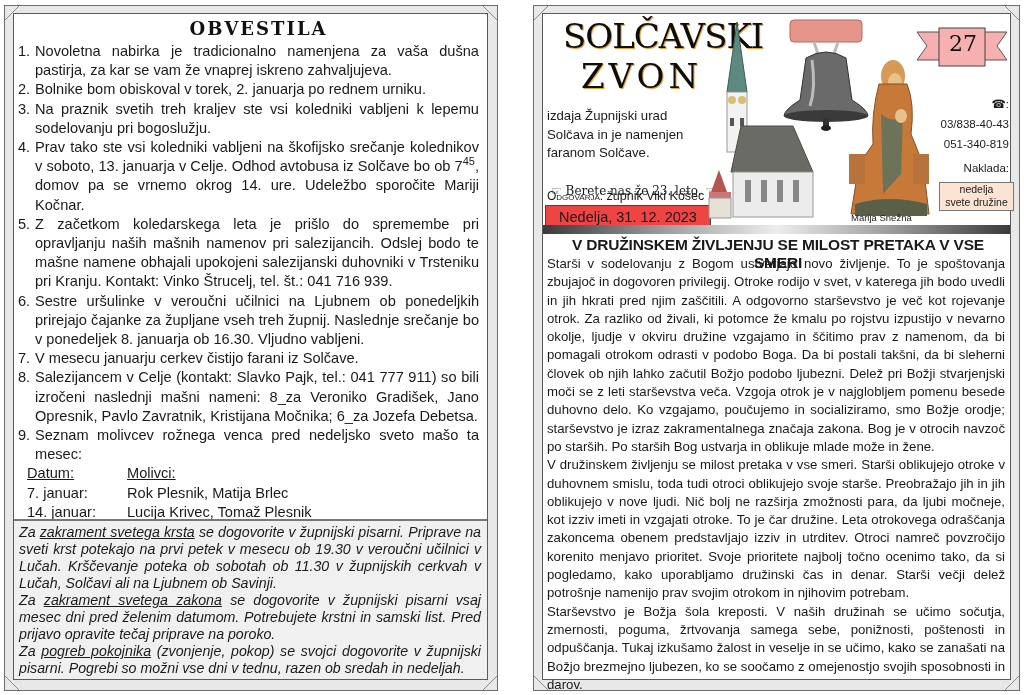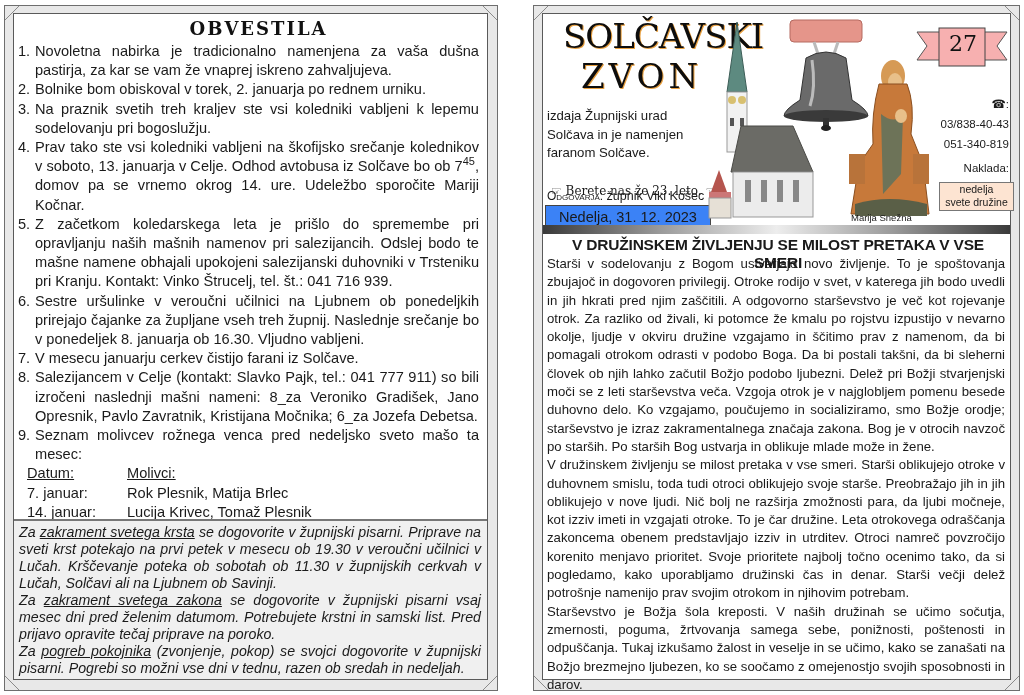--- a/index.html
+++ b/index.html
@@ -43,21 +43,21 @@
   
   .mast1 { position: absolute; left: 8px; top: 2px; font-family: "DejaVu Serif", serif; font-size: 34px; color: #0d0d0d;
            letter-spacing: -1px; text-shadow: 1px 1px 0 #e8a040; margin-left: 12px; }
   .mast2 { position: absolute; left: 38px; top: 42px; font-family: "DejaVu Serif", serif; font-size: 34px; letter-spacing: 4px;
            color: #0d0d0d; text-shadow: 1px 1px 0 #e8a040; }
   .pub { position: absolute; left: 4px; top: 93px; font-size: 13.2px; line-height: 18.6px; width: 170px; }
   .resp { position: absolute; left: 4px; top: 150px; font-size: 12.5px; margin-top: 25px; }
   .resp .sc { font-variant: small-caps; font-size: 12px; }
   .years { position: absolute; left: 8px; top: 170px; font-family: "DejaVu Serif", serif; font-size: 12px; }
   .datebox { position: absolute; left: 2px; top: 191px; width: 166px; height: 23px; border: 1.5px solid #444;
-             background: #3b82f6; font-size: 14.5px; text-align: center; line-height: 23px; box-sizing: border-box; }
+             background: #ef4444; font-size: 14.5px; text-align: center; line-height: 23px; box-sizing: border-box; }
 
   .church { position: absolute; left: 158px; top: 8px; width: 118px; height: 200px; }
   .bell { position: absolute; left: 233px; top: 4px; width: 100px; height: 115px; }
   .madonna { position: absolute; left: 298px; top: 40px; width: 95px; height: 165px; }
   .mar-cap { position: absolute; left: 308px; top: 198px; font-size: 9.5px; }
 
   .issue { position: absolute; left: 372px; top: 12px; width: 94px; height: 42px; }
   .issue-num { position: absolute; left: 397px; top: 17px; width: 46px; text-align: center;
                font-family: "DejaVu Serif", serif; font-size: 22px; color: #111; }
   .contact { position: absolute; left: 380px; top: 80px; width: 86px; text-align: right;

